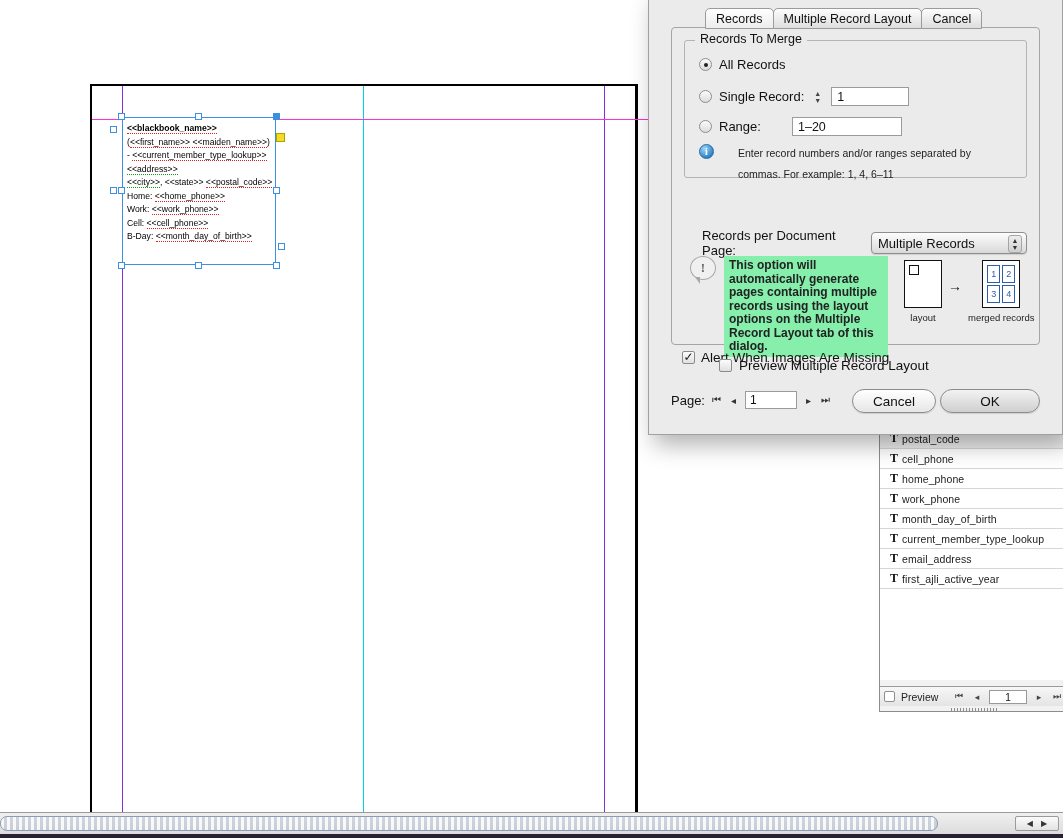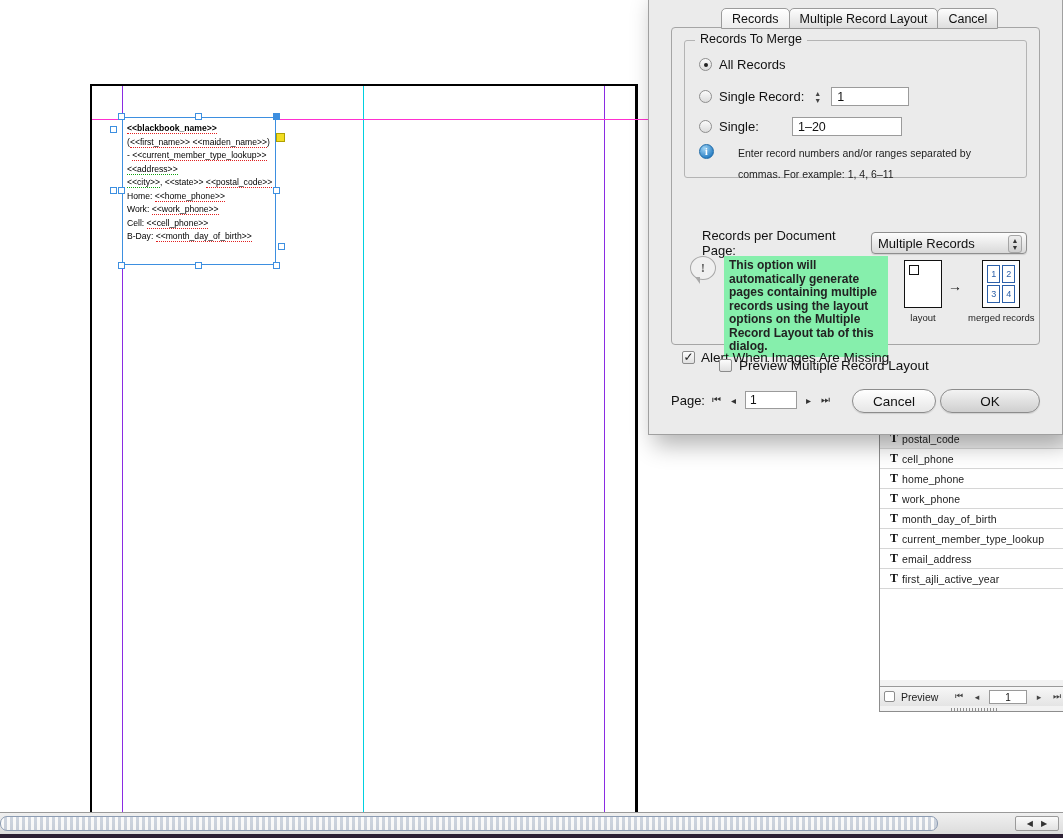--- a/index.html
+++ b/index.html
@@ -100,21 +100,21 @@
     background: repeating-linear-gradient(90deg,#8d8d8d 0 1px,transparent 1px 3px);
   }
 
   
   .dialog {
     position: absolute; left: 648px; top: -8px; width: 415px; height: 443px;
     background: #ebebeb; border: 1px solid #a0a0a0;
     box-shadow: 6px 10px 22px rgba(0,0,0,.30);
   }
   .tabs {
-    position: absolute; left: 72px; top: 15px; display: flex; align-items: flex-end; z-index: 3;
+    position: absolute; left: 56px; top: 15px; display: flex; align-items: flex-end; z-index: 3;
   }
   .tab {
     height: 21px; padding: 0 10px; font-size: 12.5px; color: #111;
     display: flex; align-items: center; justify-content: center;
     background: linear-gradient(#fdfdfd,#dedede);
     border: 1px solid #9b9b9b; border-radius: 5px 5px 0 0;
     margin-right: -1px;
   }
   .tab.active {
     background: linear-gradient(#ffffff,#ececec);
@@ -387,21 +387,21 @@
 
       <div class="radio-row" style="left:14px; top:46px;">
         <span class="radio"></span>
         <span class="rl">Single Record:</span>
         <span class="stepper">▲<br>▼</span>
         <span class="txtinput" style="width:78px;">1</span>
       </div>
 
       <div class="radio-row" style="left:14px; top:76px;">
         <span class="radio"></span>
-        <span class="rl" style="width:66px;">Single:</span>
+        <span class="rl" style="width:66px;">Range:</span>
         <span class="txtinput" style="width:110px;">1–20</span>
       </div>
 
       <div class="hint-row">
         <span class="icon-info">i</span>
         <span class="hint-text">Enter record numbers and/or ranges separated by commas. For example: 1, 4, 6–11</span>
       </div>
     </div>
 
     <div class="rpdp-row">

